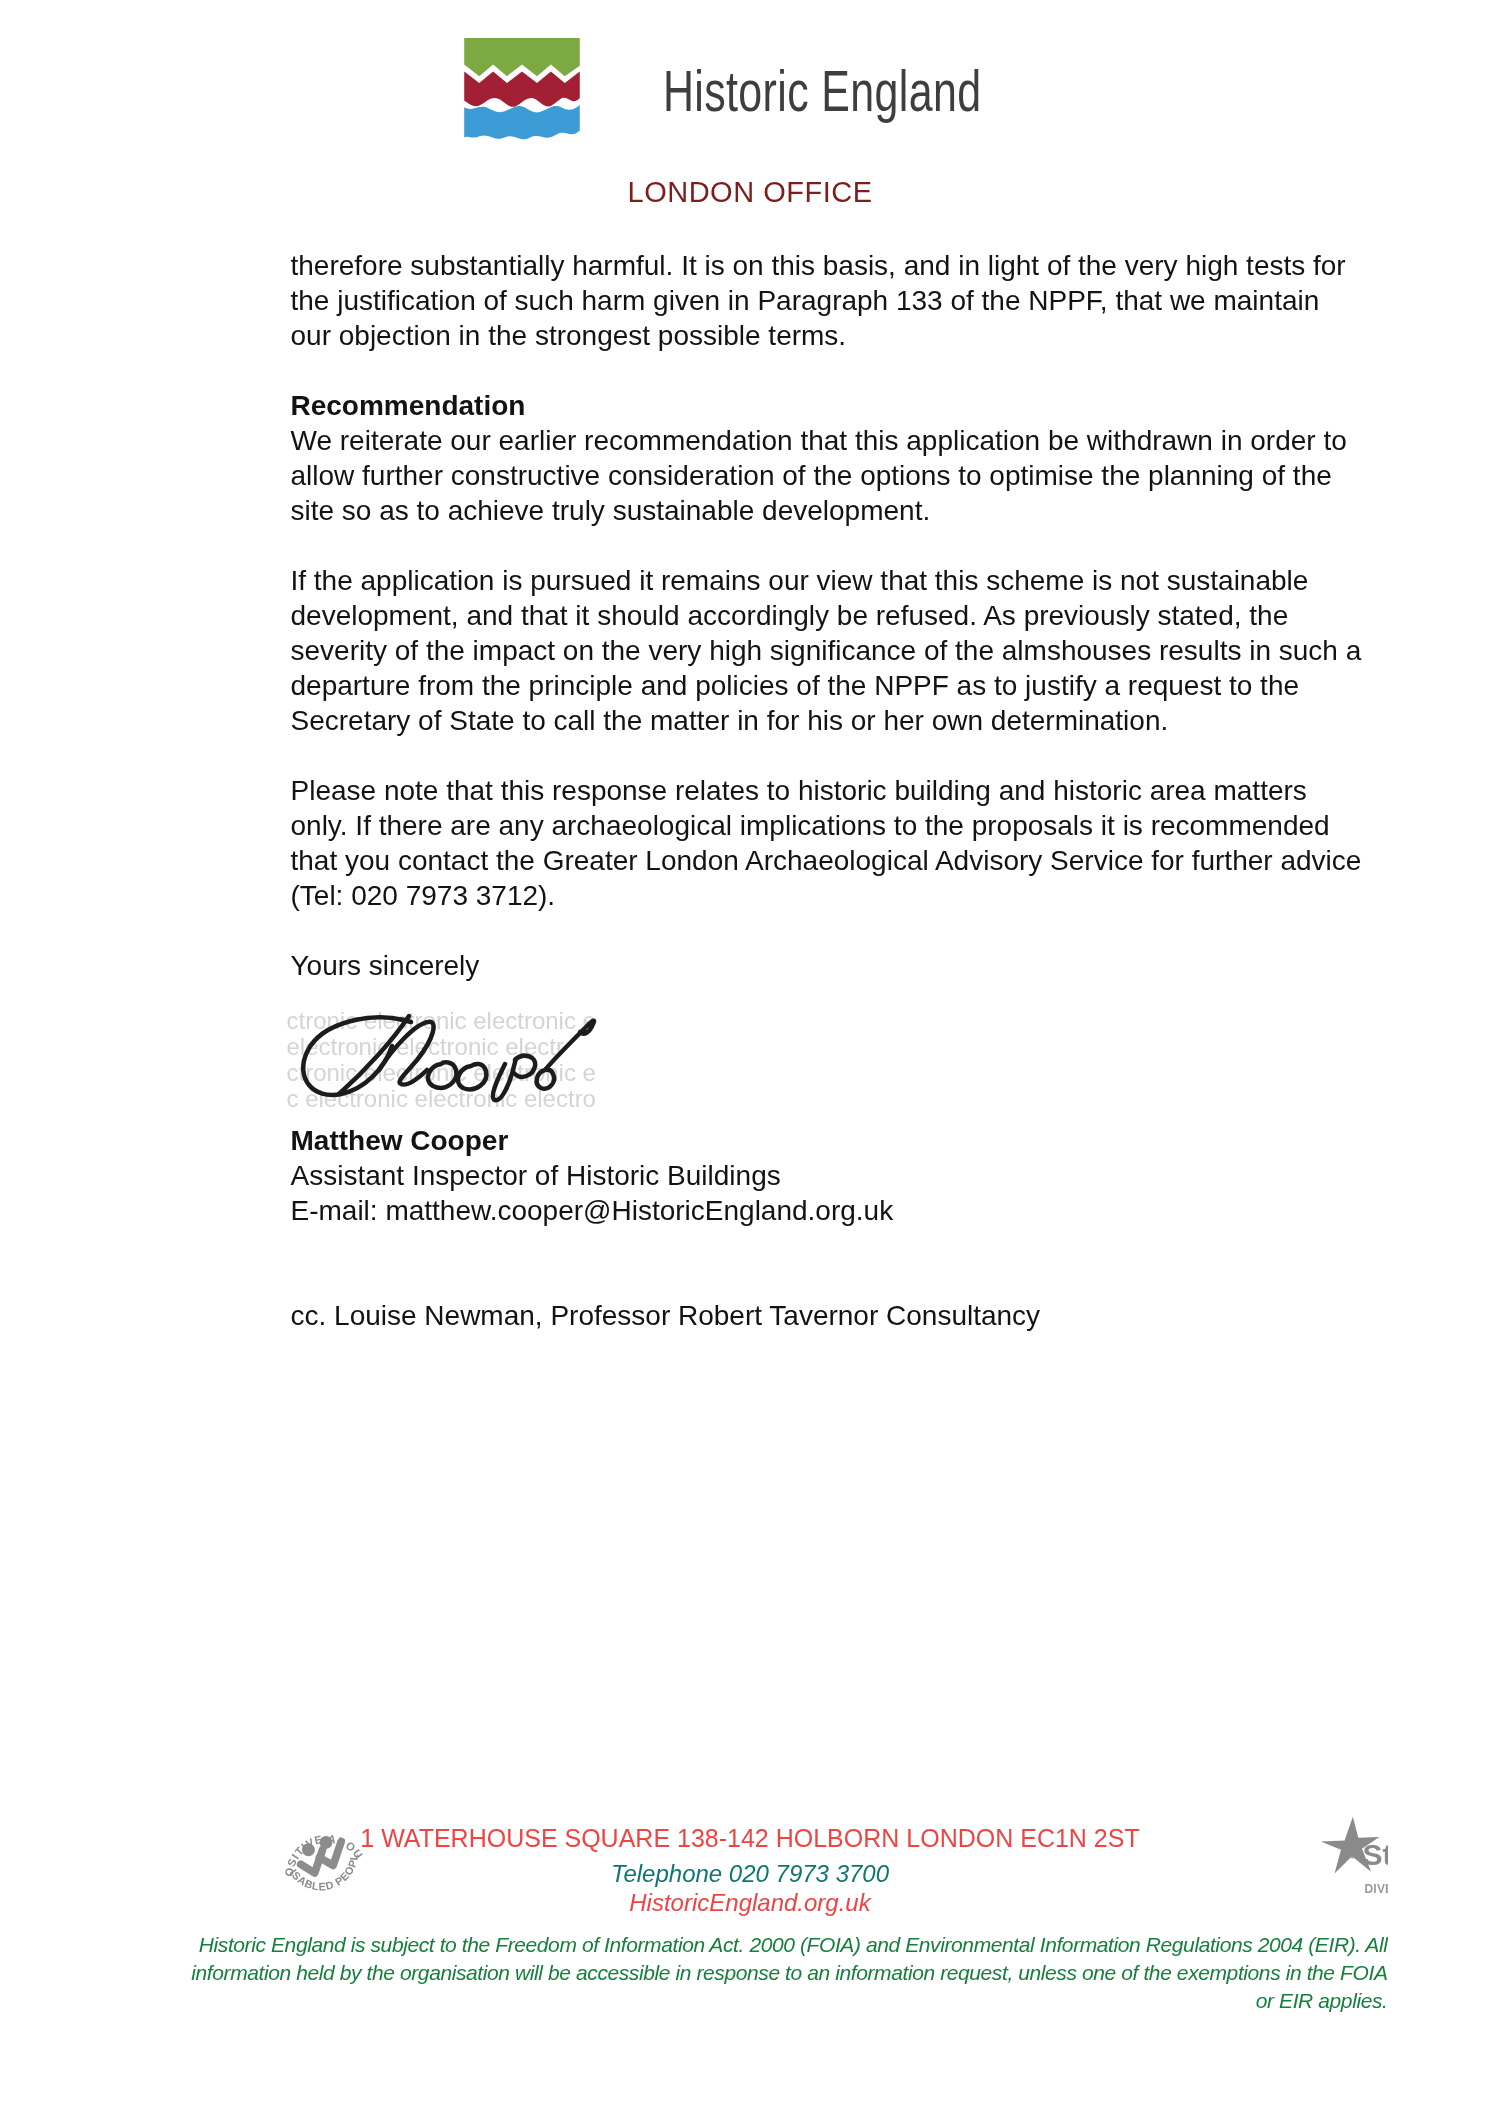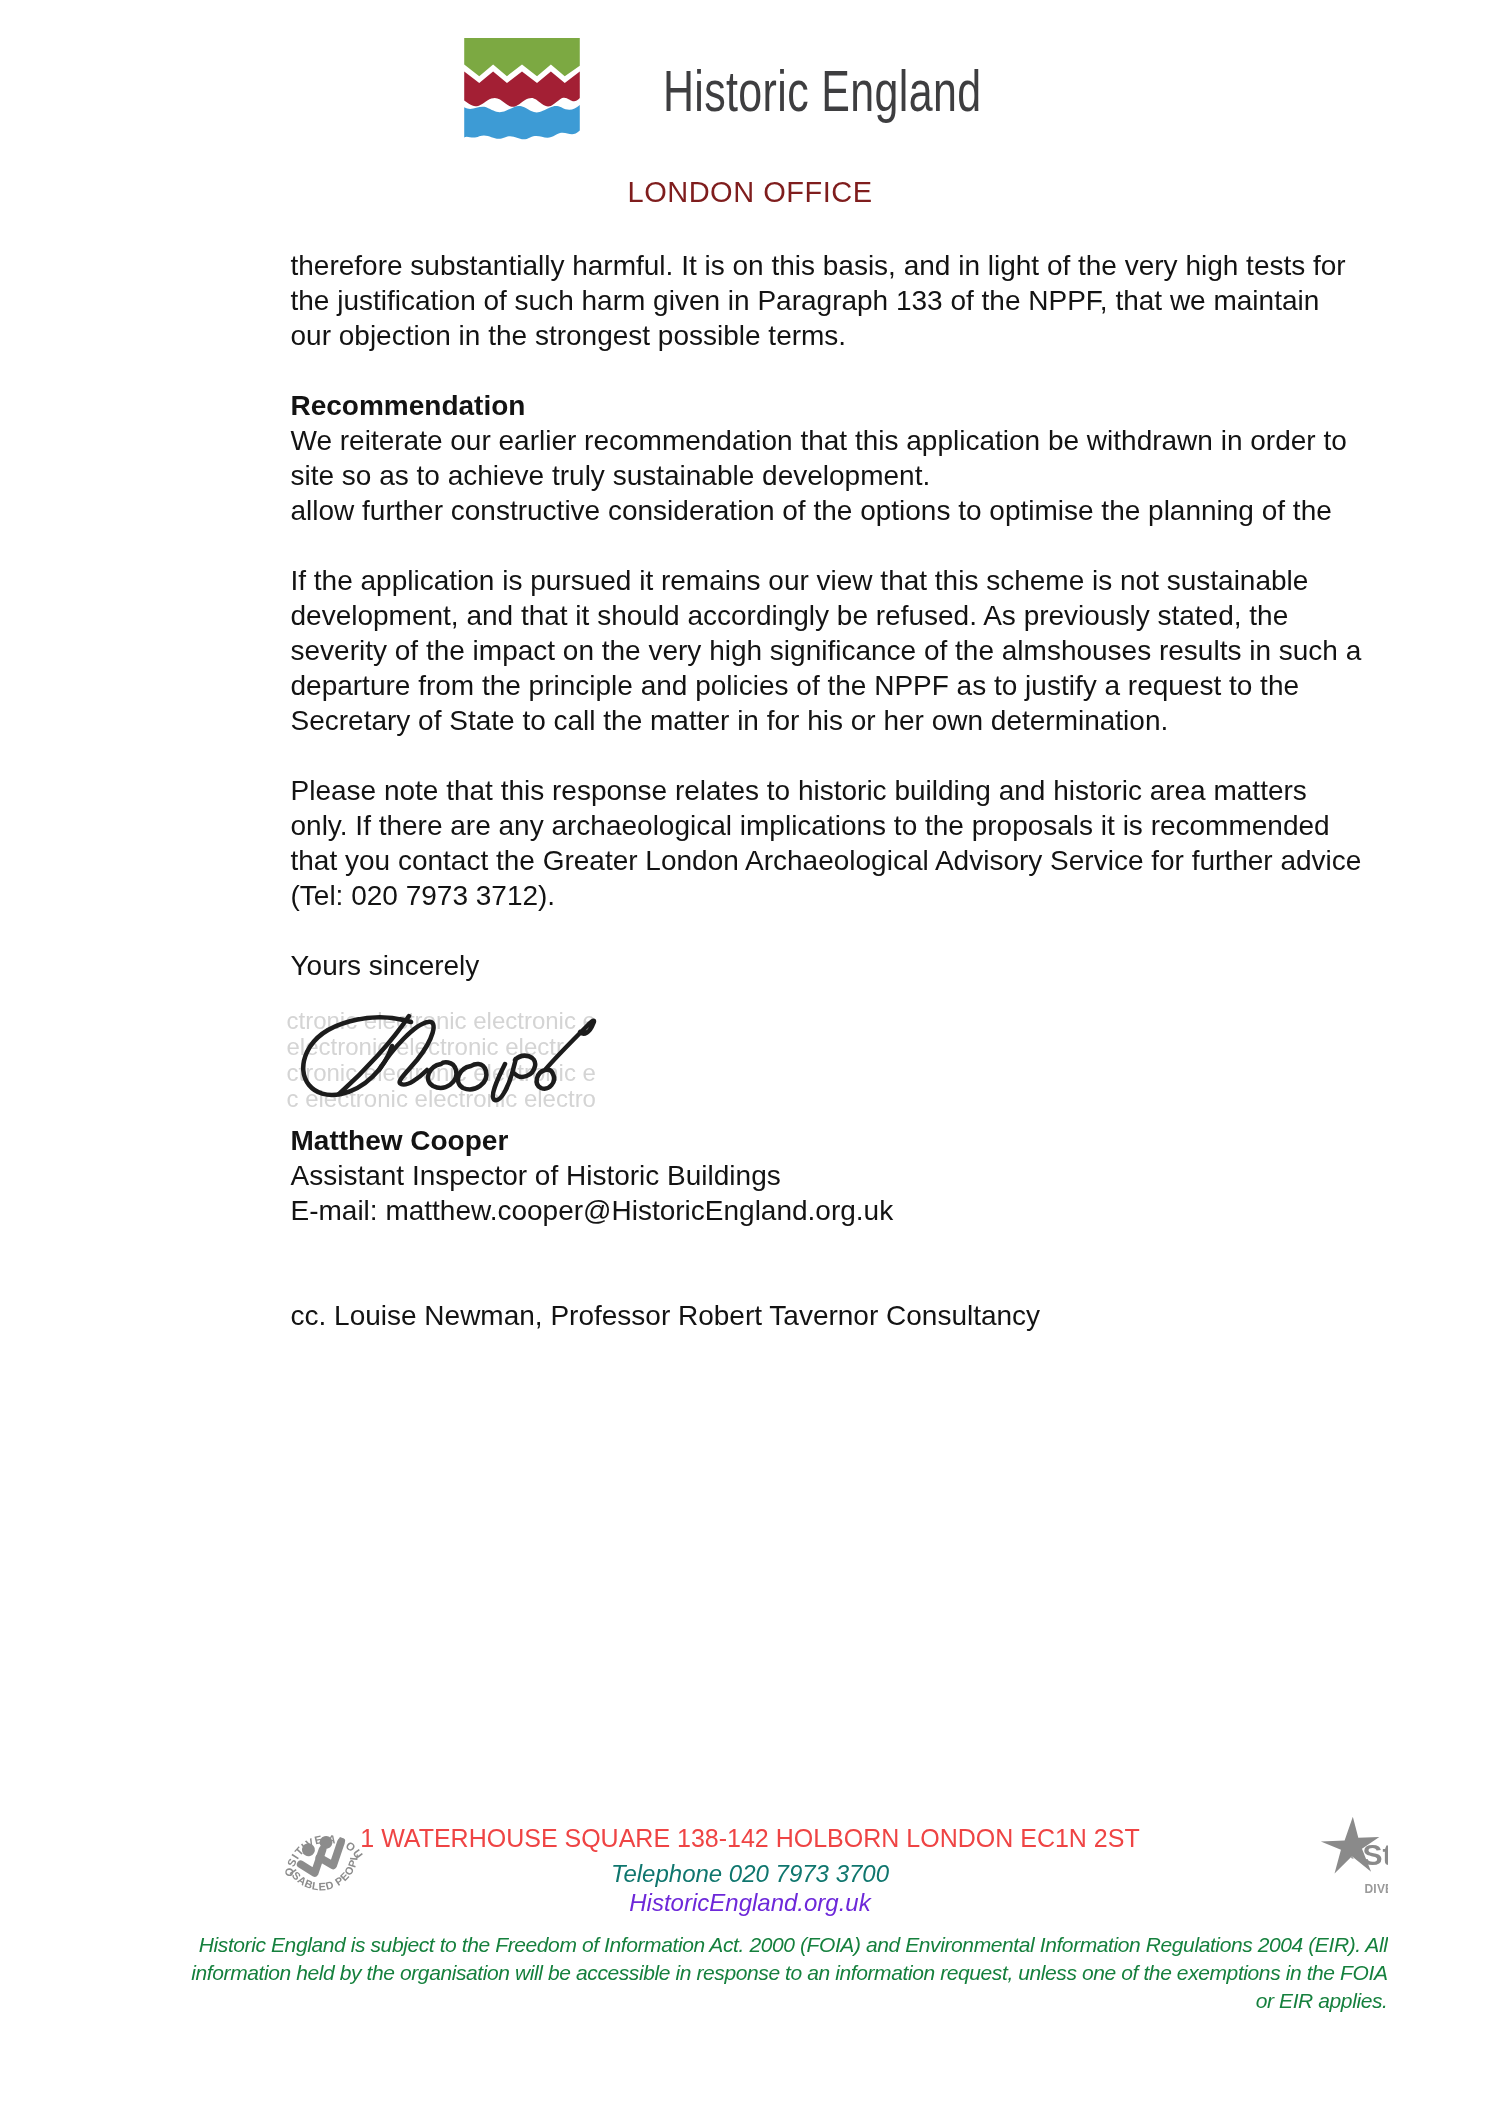--- a/index.html
+++ b/index.html
@@ -50,21 +50,21 @@
   .footer-address{
     position:absolute;top:1824px;left:0;right:0;text-align:center;
     font-size:25px;color:#ef4444;white-space:nowrap;
   }
   .footer-tel{
     position:absolute;top:1860px;left:0;right:0;text-align:center;
     font-size:24px;font-style:italic;color:#0f766e;white-space:nowrap;
   }
   .footer-web{
     position:absolute;top:1889px;left:0;right:0;text-align:center;
-    font-size:24px;font-style:italic;color:#6d28d9;white-space:nowrap;
+    font-size:24px;font-style:italic;color:#ef4444;white-space:nowrap;
   }
   .stonewall{
     position:absolute;left:1206px;top:1804px;width:166px;height:108px;
     overflow:hidden;
   }
   .stonewall-star{position:absolute;left:0;top:10px;width:64px;height:66px;}
   .stonewall-name{
     position:absolute;left:44px;top:34px;
     font-size:30px;font-weight:bold;color:#8a8a8a;white-space:nowrap;
   }
@@ -101,22 +101,22 @@
   <div class="letter-body">
     <div id="letter-paragraphs">
         <div class="para">
           <div class="line">therefore substantially harmful. It is on this basis, and in light of the very high tests for</div>
           <div class="line">the justification of such harm given in Paragraph 133 of the NPPF, that we maintain</div>
           <div class="line">our objection in the strongest possible terms.</div>
         </div>
         <div class="para">
           <div class="line bold">Recommendation</div>
           <div class="line">We reiterate our earlier recommendation that this application be withdrawn in order to</div>
+          <div class="line">allow further constructive consideration of the options to optimise the planning of the</div>
           <div class="line">site so as to achieve truly sustainable development.</div>
-          <div class="line">allow further constructive consideration of the options to optimise the planning of the</div>
         </div>
         <div class="para">
           <div class="line">If the application is pursued it remains our view that this scheme is not sustainable</div>
           <div class="line">development, and that it should accordingly be refused. As previously stated, the</div>
           <div class="line">severity of the impact on the very high significance of the almshouses results in such a</div>
           <div class="line">departure from the principle and policies of the NPPF as to justify a request to the</div>
           <div class="line">Secretary of State to call the matter in for his or her own determination.</div>
         </div>
         <div class="para">
           <div class="line">Please note that this response relates to historic building and historic area matters</div>

